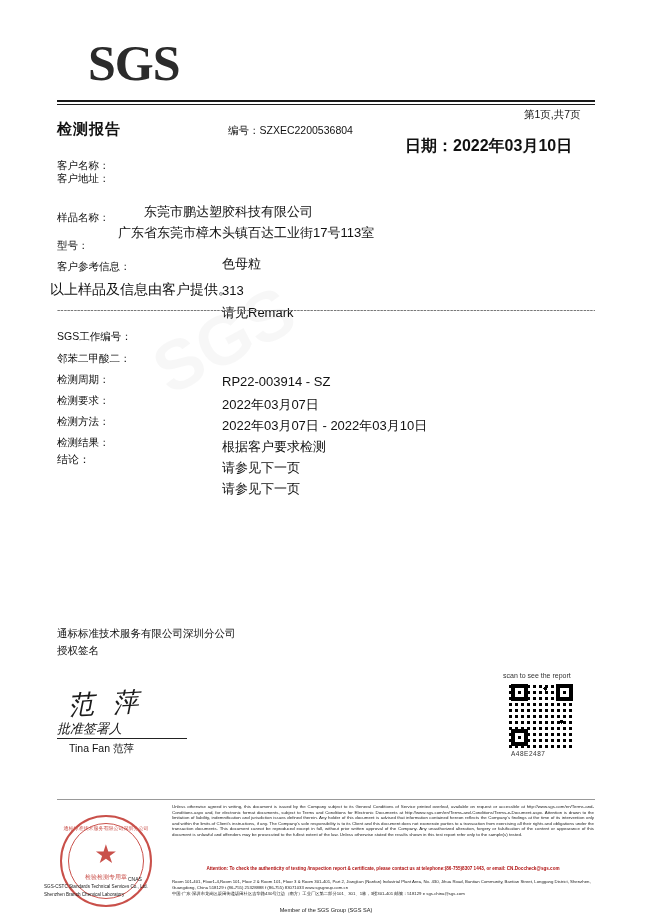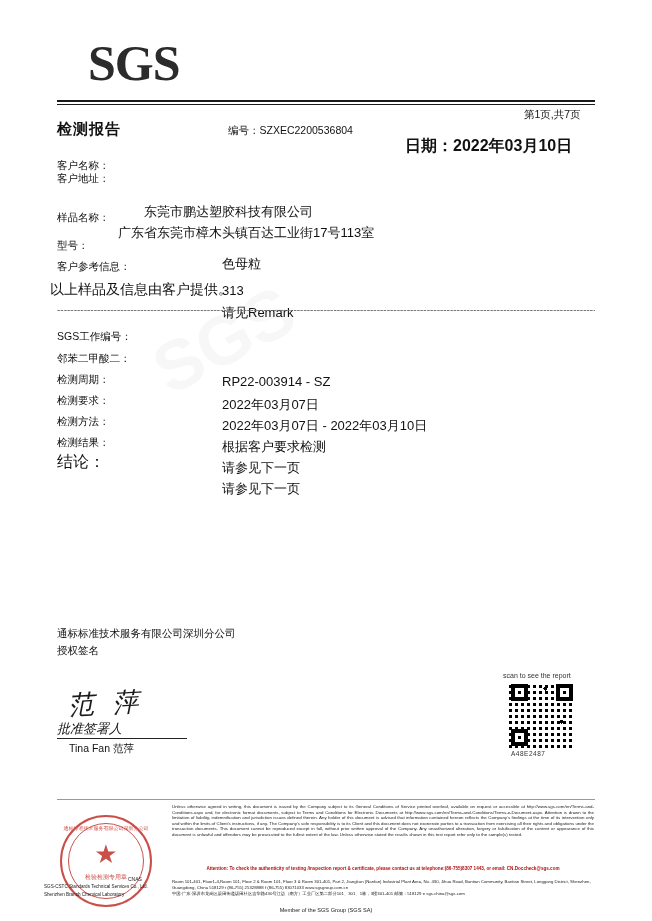--- a/index.html
+++ b/index.html
@@ -116,21 +116,21 @@
     overflow: hidden;
     white-space: nowrap;
     height: 12px;
   }
 
   
   .concl-label {
     position: absolute;
     left: 57px;
     top: 452px;
-    font-size: 16px;
+    font-size: 11px;
     color: #111;
   }
   .concl-text {
     position: absolute;
     left: 144px;
     top: 452px;
     width: 440px;
     font-size: 10.5px;
     line-height: 16px;
     color: #111;

